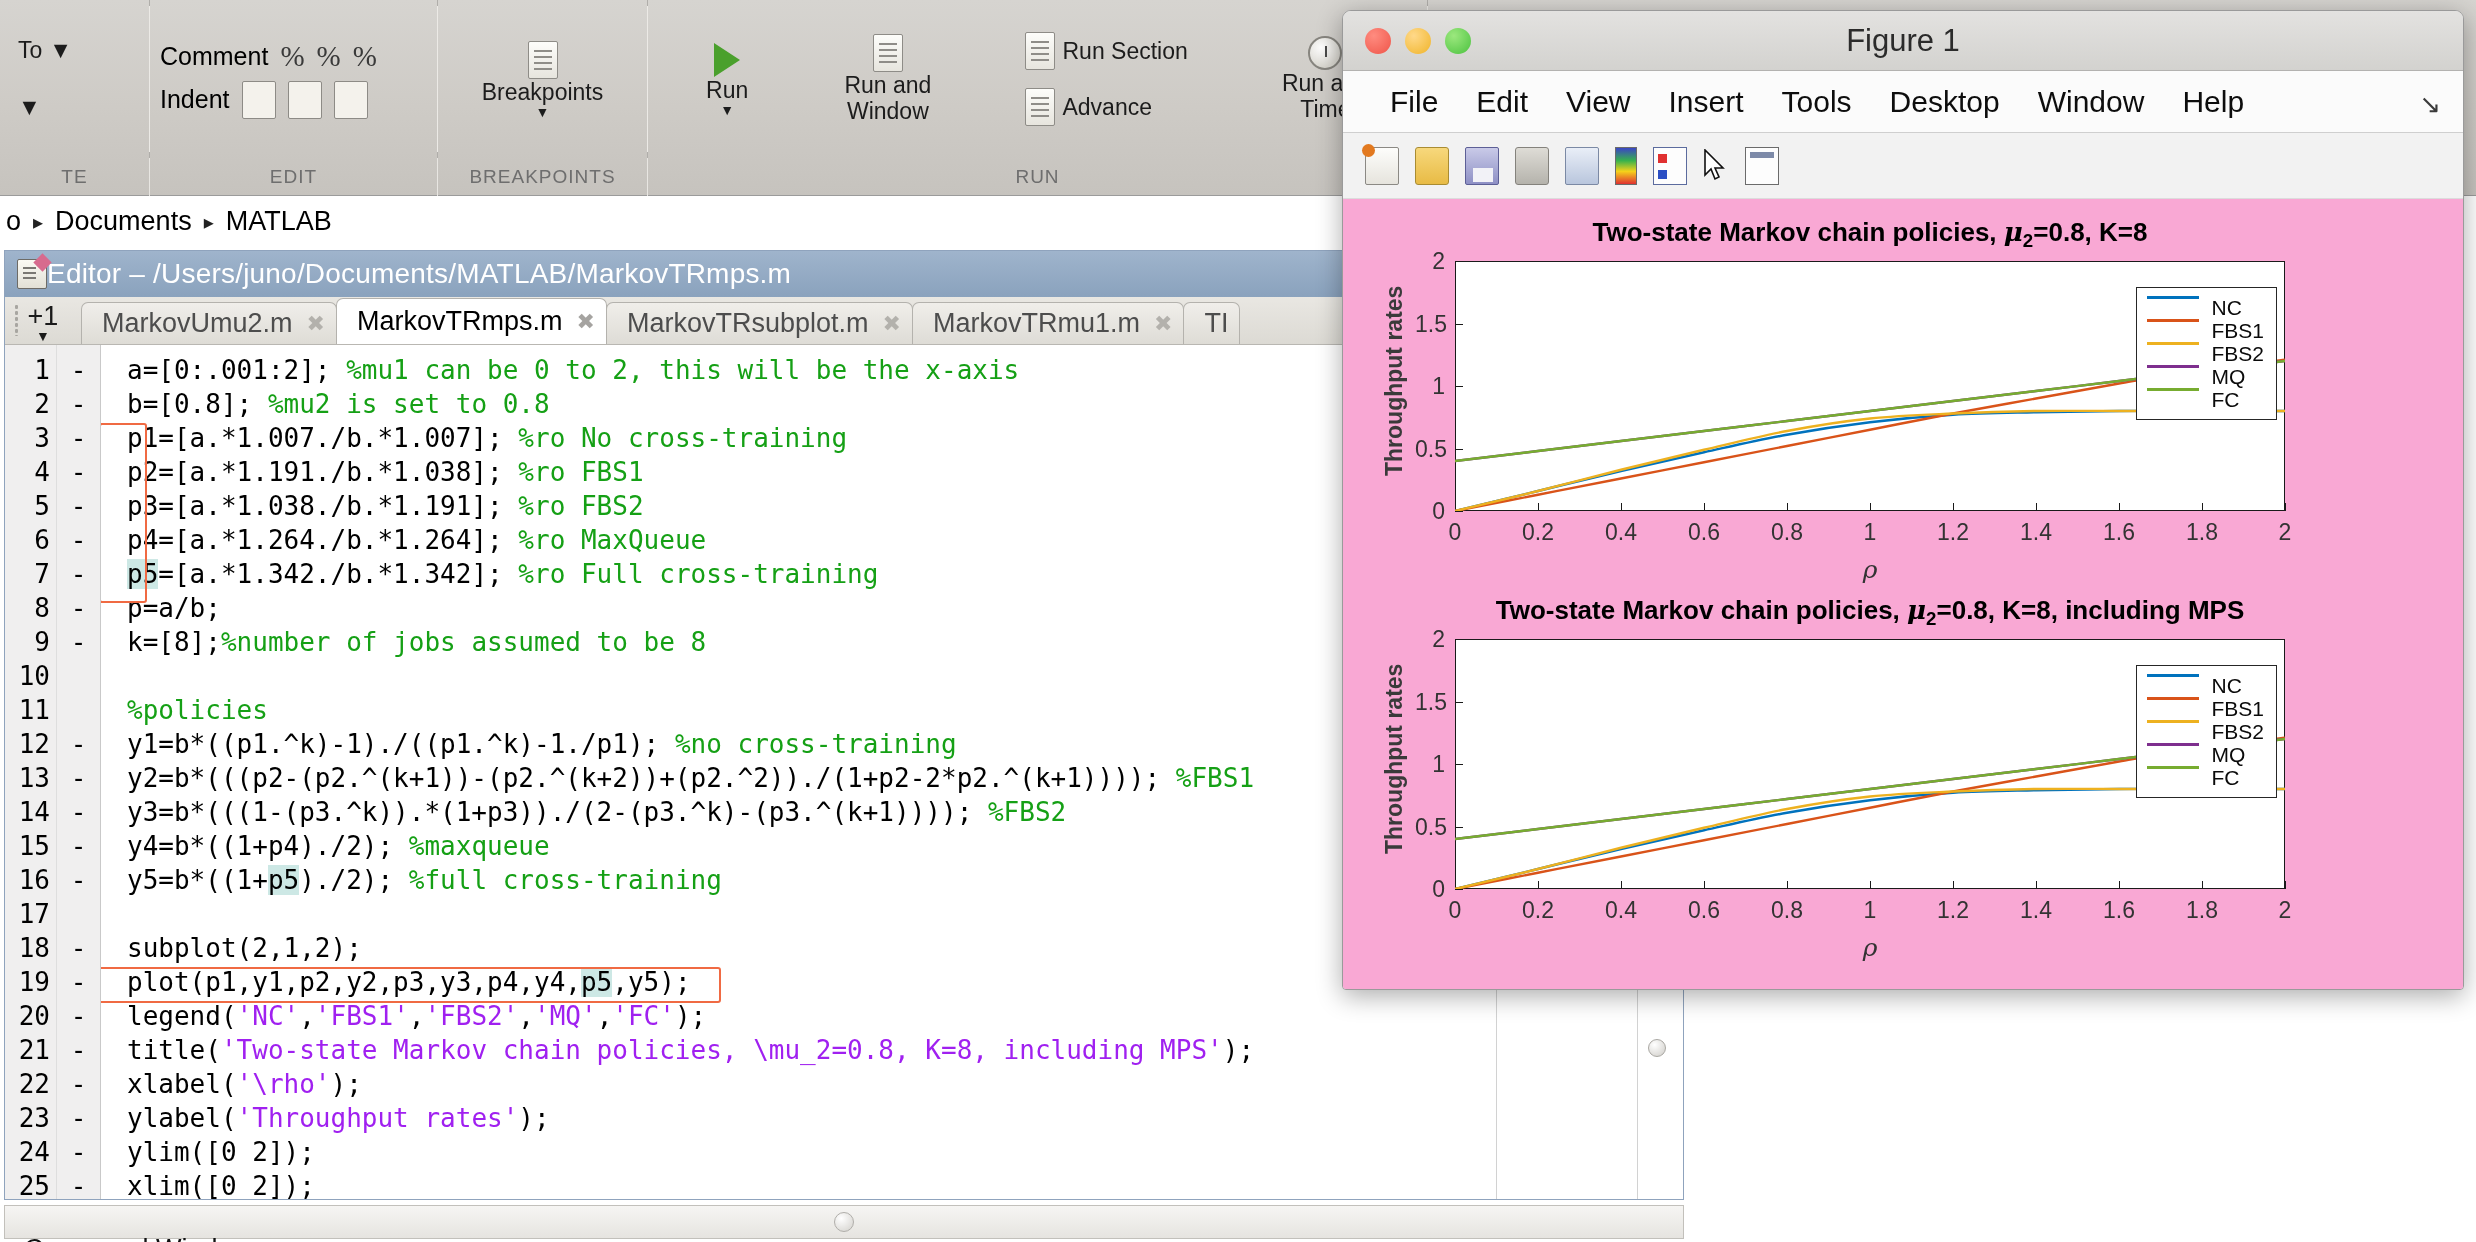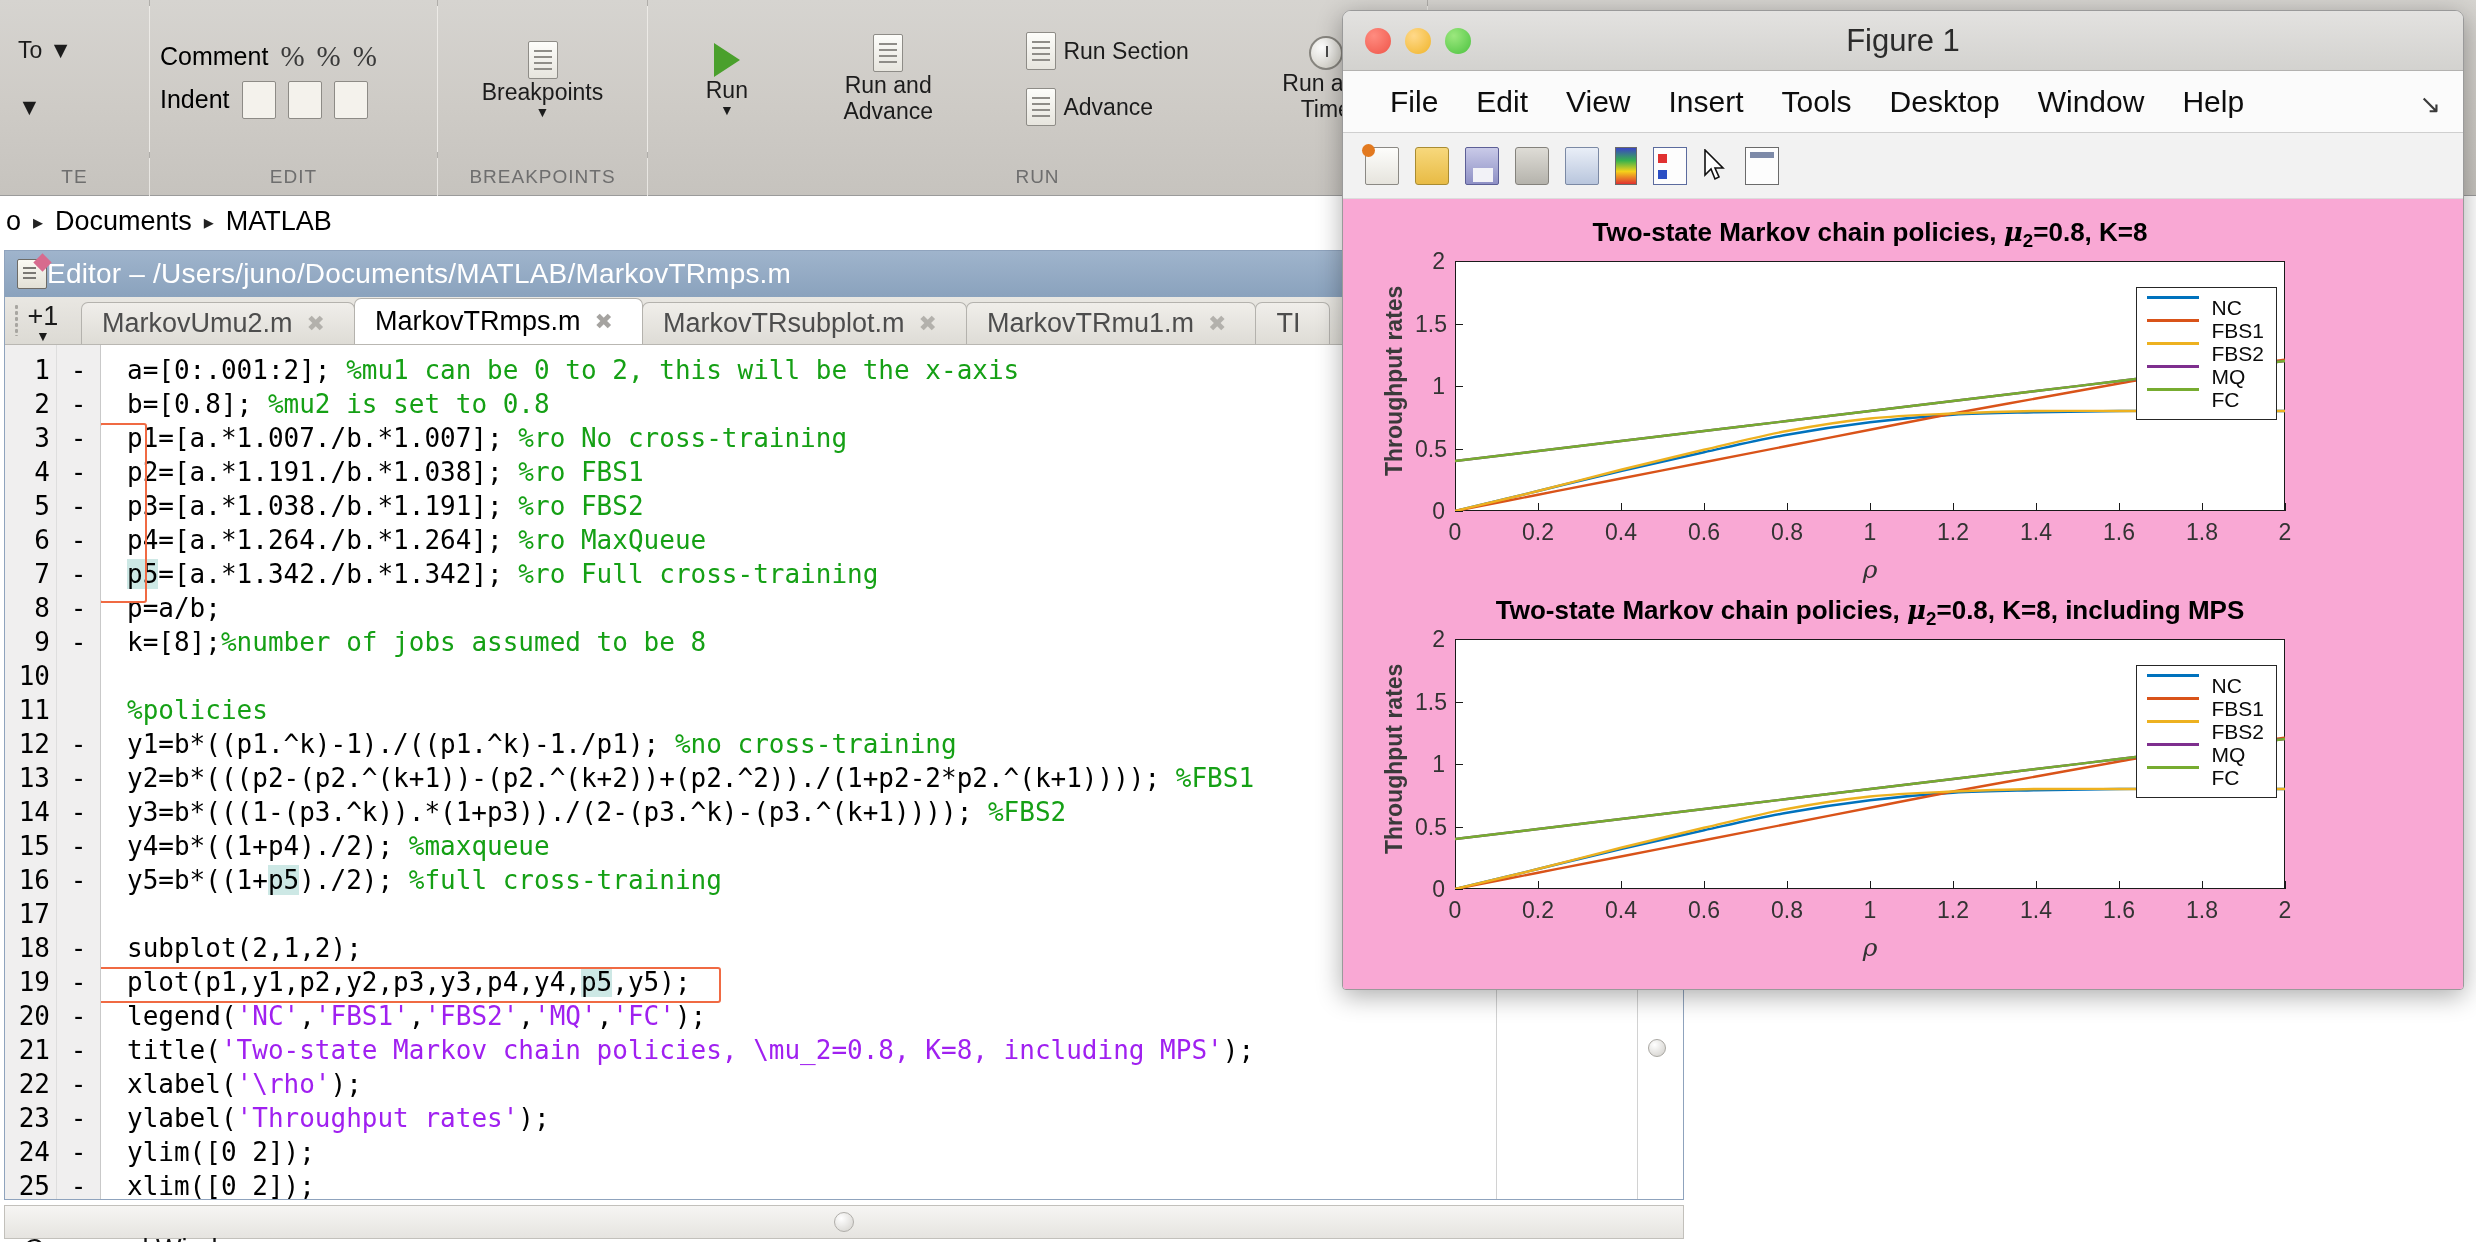--- a/index.html
+++ b/index.html
@@ -76,21 +76,21 @@
     display:flex; align-items:flex-end; border-bottom:1px solid #b9b7b2; overflow:hidden;
   }
   .tab-plus {
     width:76px; height:48px; display:flex; flex-direction:column; align-items:center; justify-content:center;
     font-size:27px; color:#1a1a1a; position:relative;
   }
   .tab-plus .dots { position:absolute; left:9px; top:8px; width:5px; height:32px;
     background-image: radial-gradient(#a8a6a1 45%, transparent 46%); background-size:5px 6px; }
   .tab-plus .caret { font-size:14px; line-height:8px; }
   .tab {
-    height:42px; display:flex; align-items:center; gap:14px; padding:0 29px 0 20px;
+    height:42px; display:flex; align-items:center; gap:14px; padding:0 11px 0 20px;
     background:linear-gradient(to bottom,#f0eeea,#dedcd6);
     border:1px solid #b4b2ad; border-bottom:none;
     border-radius:7px 7px 0 0; margin-right:-1px;
     font-size:27px; color:#4d4d4d; white-space:nowrap;
   }
   .tab.active { background:#ffffff; color:#000; height:46px; border-color:#b4b2ad; z-index:3; }
   .tab .x { color:#b3b1ac; font-size:22px; }
   .tab.active .x { color:#a5a3a0; }
 
   
@@ -249,21 +249,21 @@
 
         <div class="rgroup" style="width:780px;justify-content:space-around;">
           <div class="rbtn">
             <span class="ic icon-green-tri"></span>
             <span class="cap">Run</span>
             <span class="caret">▼</span>
           </div>
           <div class="rbtn">
             <span class="ic icon-doc"></span>
             <span class="cap">Run and
-Advance</span>
+Window</span>
           </div>
           <div style="display:flex;flex-direction:column;gap:14px;">
             <div class="rbtn-h">
               <span class="ic icon-doc"></span>
               <span class="cap">Run Section</span>
             </div>
             <div class="rbtn-h">
               <span class="ic icon-doc"></span>
               <span class="cap">Advance</span>
             </div>

